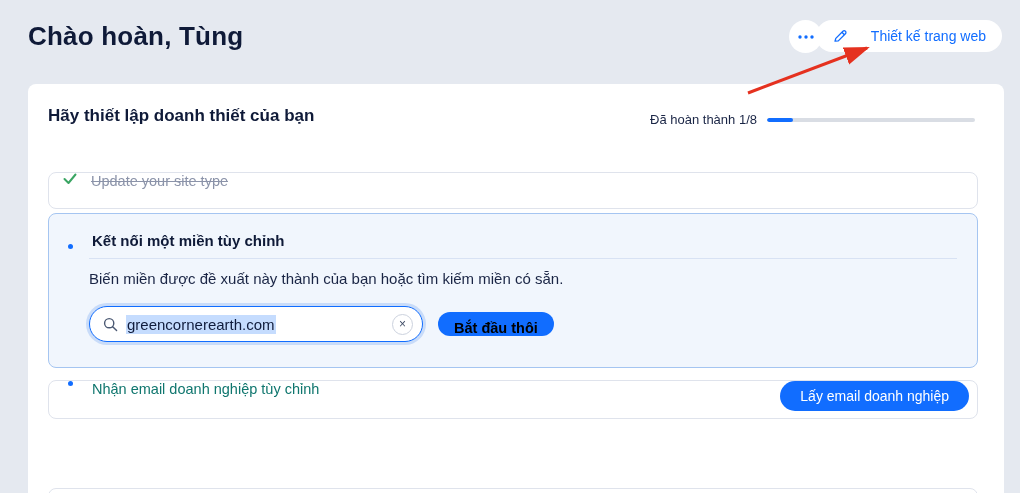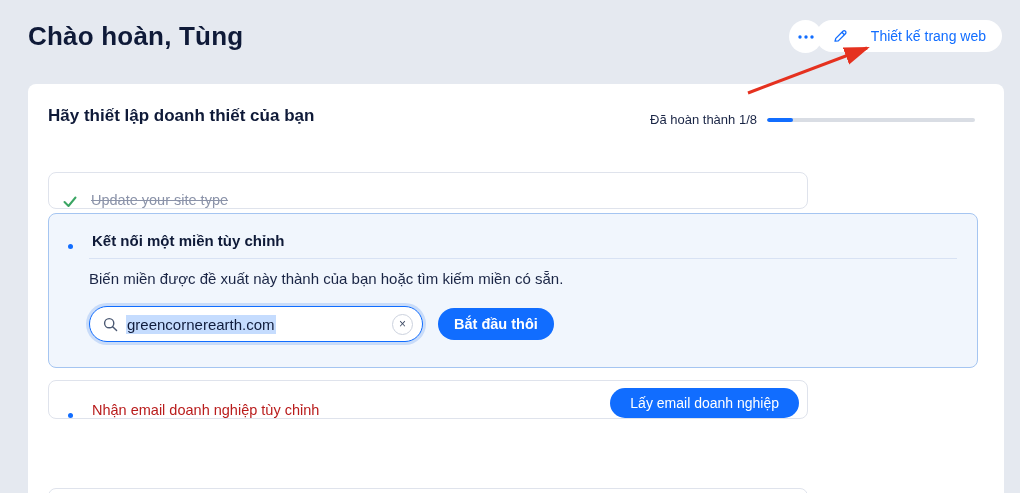--- a/index.html
+++ b/index.html
@@ -43,32 +43,32 @@
     position:absolute; left:20px; top:22px; margin:0;
     font-size:17px; font-weight:700; color:#0f1a38;
   }
   .progress-wrap { position:absolute; right:29px; top:28px; display:flex; align-items:center; gap:10px; }
   .progress-label { font-size:13px; color:#1a2545; white-space:nowrap; }
   .progress-track { width:208px; height:4px; border-radius:3px; background:#d9dde4; overflow:hidden; }
   .progress-fill  { height:100%; background:#116dff; border-radius:3px; }
 
   
   .task {
-    position:absolute; left:20px; width:760px;
+    position:absolute; left:20px; width:930px;
     background:#ffffff; border:1px solid #dfe3ec; border-radius:8px;
-    display:flex; align-items:flex-end; padding:0 8px 0 14px;
+    display:flex; align-items:flex-start; padding:0 8px 0 14px;
     cursor:pointer;
   }
   .row1 { top:88px;  height:37px; }
   .row3 { top:296px; height:39px; }
   .row4 { top:352px; height:41px; }
   .row5 { top:404px; height:40px; }
   .check-wrap { width:14px; height:12px; flex:none; margin-right:14px; display:flex; align-items:center; }
   .bullet { width:5px; height:5px; border-radius:50%; background:#116dff; flex:none; margin:0 19px 0 5px; }
-  .task-label { font-size:14.5px; color:#b91c1c; }
+  .task-label { font-size:14.5px; color:#0f766e; }
   .task-label.done { color:#8b93a9; text-decoration:line-through; }
   .btn-pill-primary {
     margin-left:auto; height:30px; border:none; border-radius:15px;
     background:#116dff; color:#ffffff; font-size:14px; font-weight:500;
     font-family:inherit; padding:0 20px; cursor:pointer;
   }
   .btn-pill-outline {
     margin-left:auto; margin-right:1px; height:30px; border-radius:15px;
     background:#ffffff; border:1px solid #9fbef2; color:#116dff;
     font-size:14px; font-family:inherit; padding:0 14px; cursor:pointer;
@@ -90,22 +90,22 @@
     display:flex; align-items:center; padding:0 9px 0 13px; cursor:text;
   }
   .input-value { margin-left:8px; font-size:15px; color:#101c3c; background:#c5dcfe; padding:1px 1px; white-space:nowrap;text-align:center; }
   .clear-btn {
     margin-left:auto; width:21px; height:21px; border-radius:50%;
     border:1px solid #ccd2de; background:#ffffff; color:#424f68;
     font-size:12px; line-height:1; display:flex; align-items:center; justify-content:center;
     padding:0; cursor:pointer; font-family:inherit;
   }
   .btn-start {
-    height:32px; border:none; border-radius:17px; background:#116dff;
-    color:#ffffff; font-size:14.5px; font-weight:600; font-family:inherit;
+    height:24px; border:none; border-radius:17px; background:#116dff;
+    color:#000000; font-size:14.5px; font-weight:600; font-family:inherit;
     padding:8px 16px; cursor:pointer;
   }
 </style>
 </head>
 <body>
 
 <h1 class="page-title">Chào hoàn, Tùng</h1>
 
 <button class="more-btn">
   <svg width="18" height="6" viewBox="0 0 18 6">

